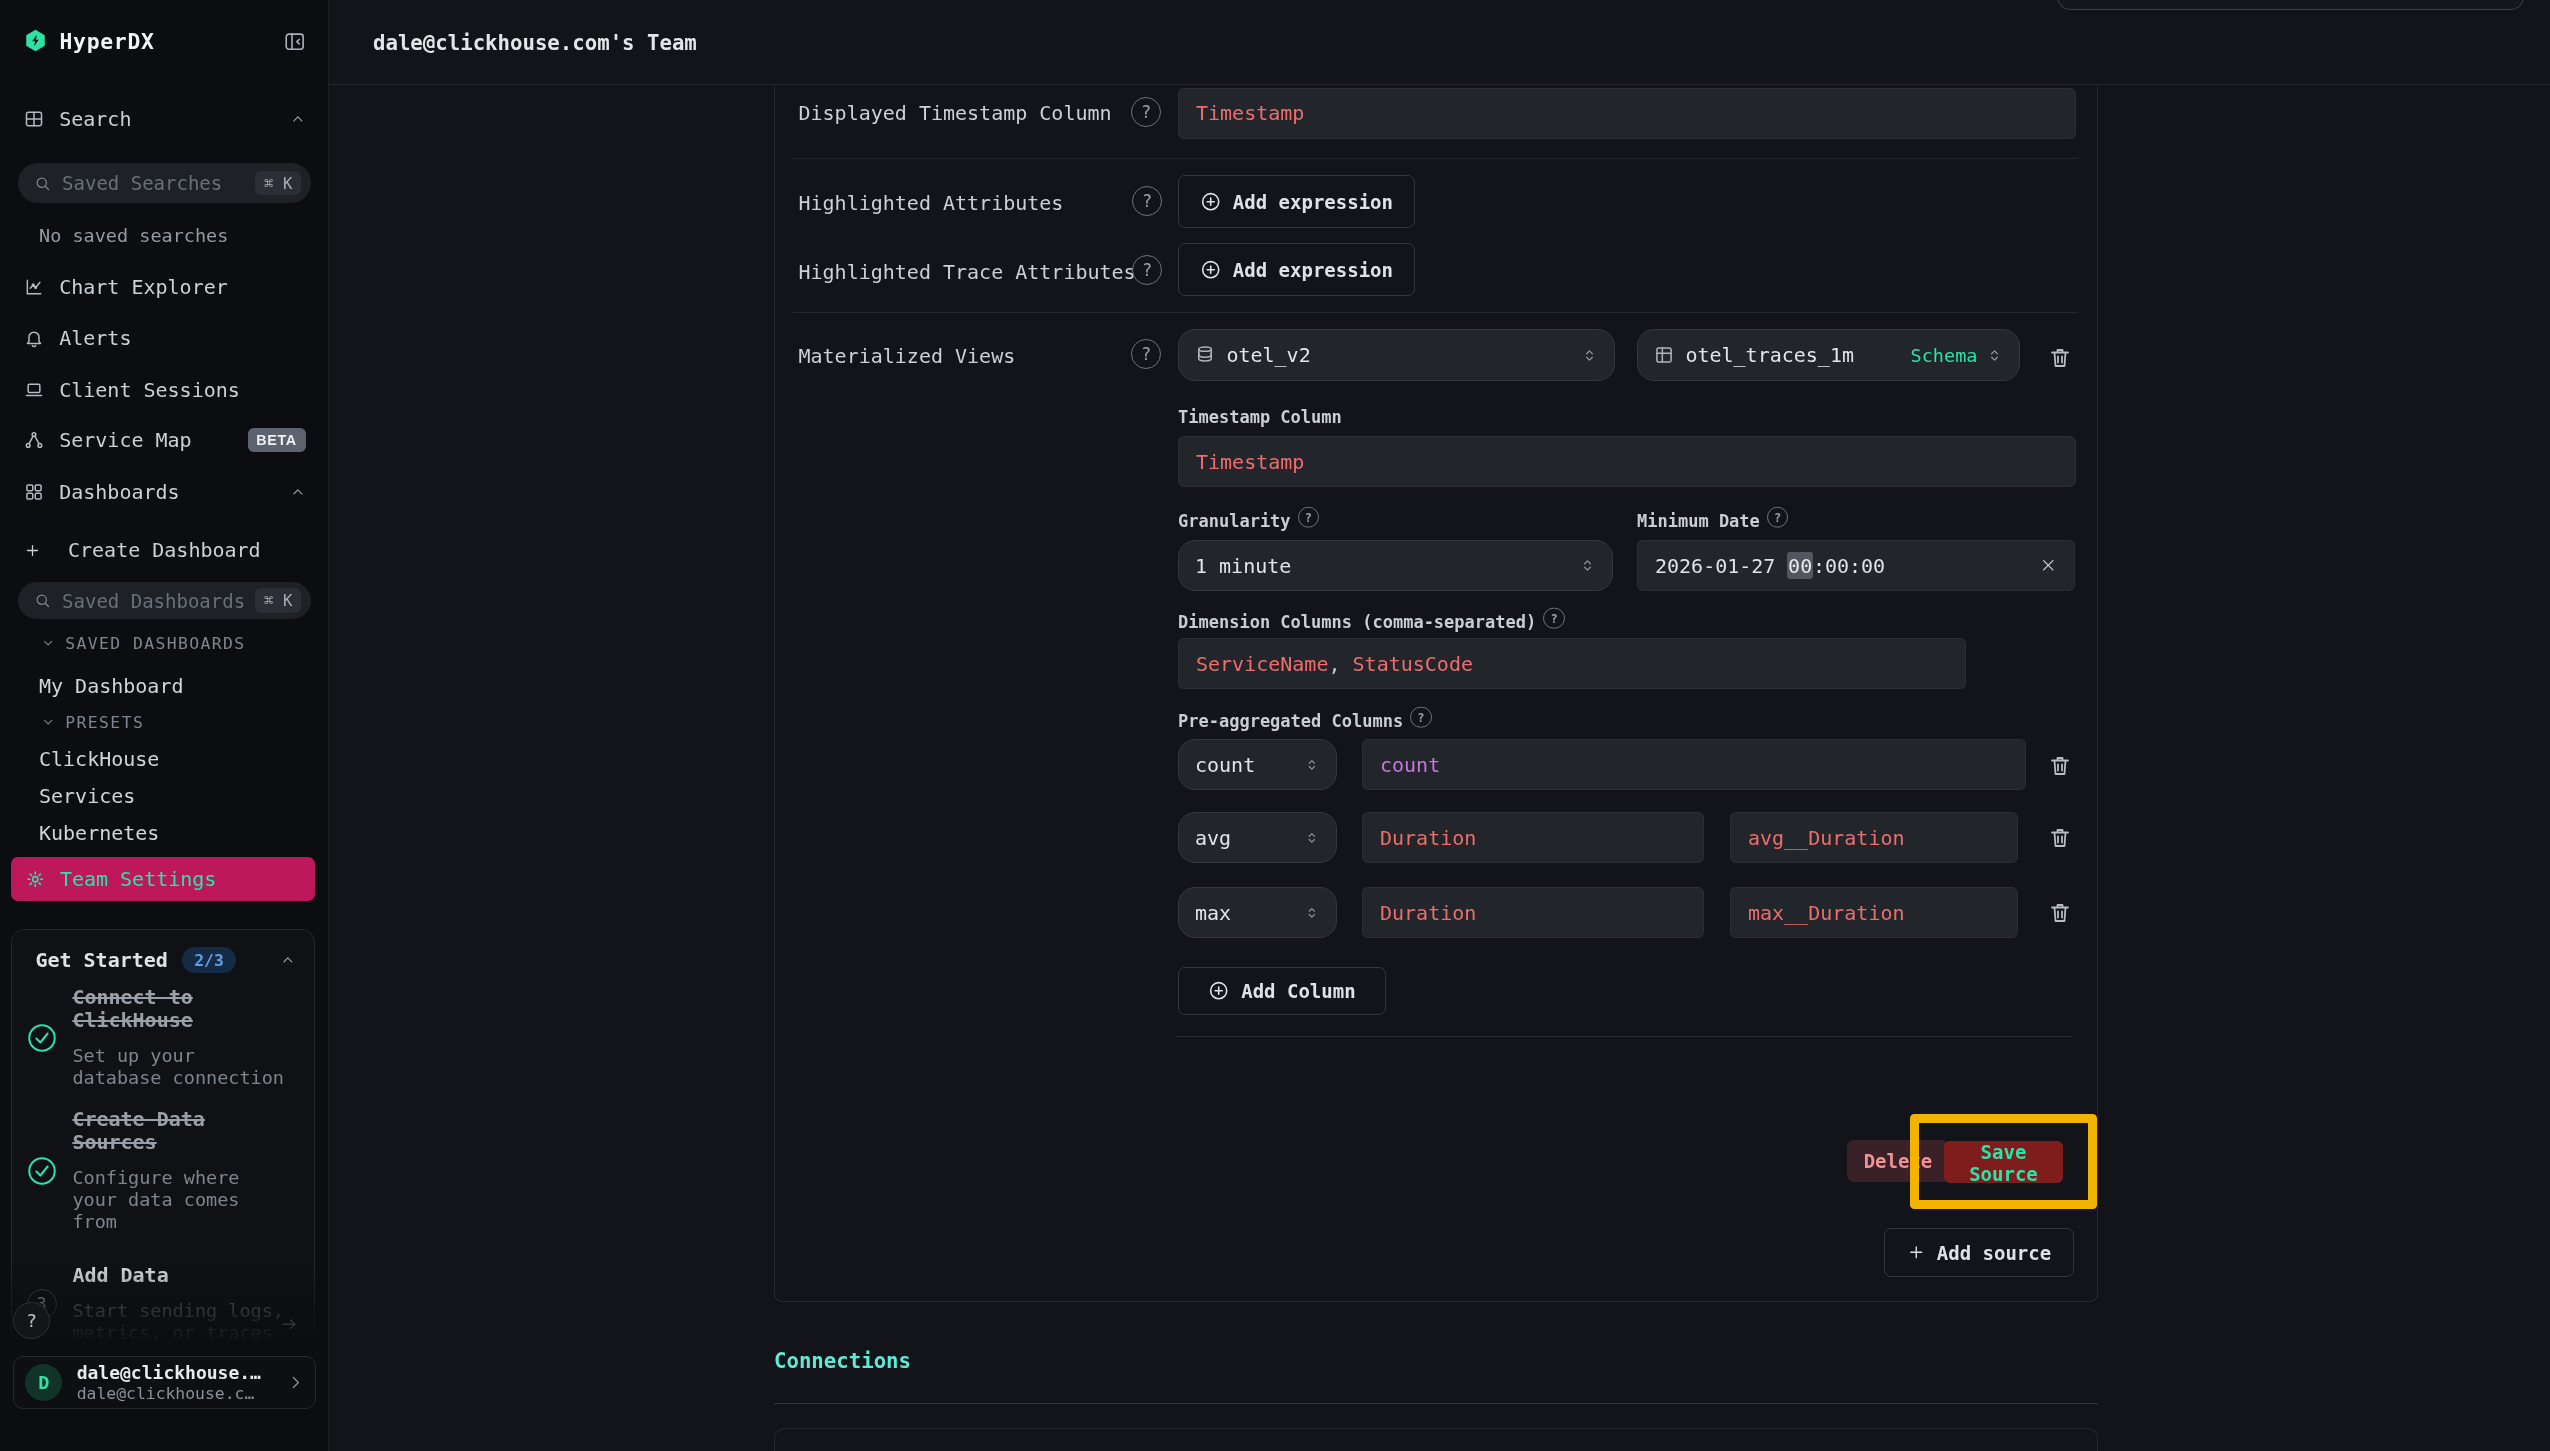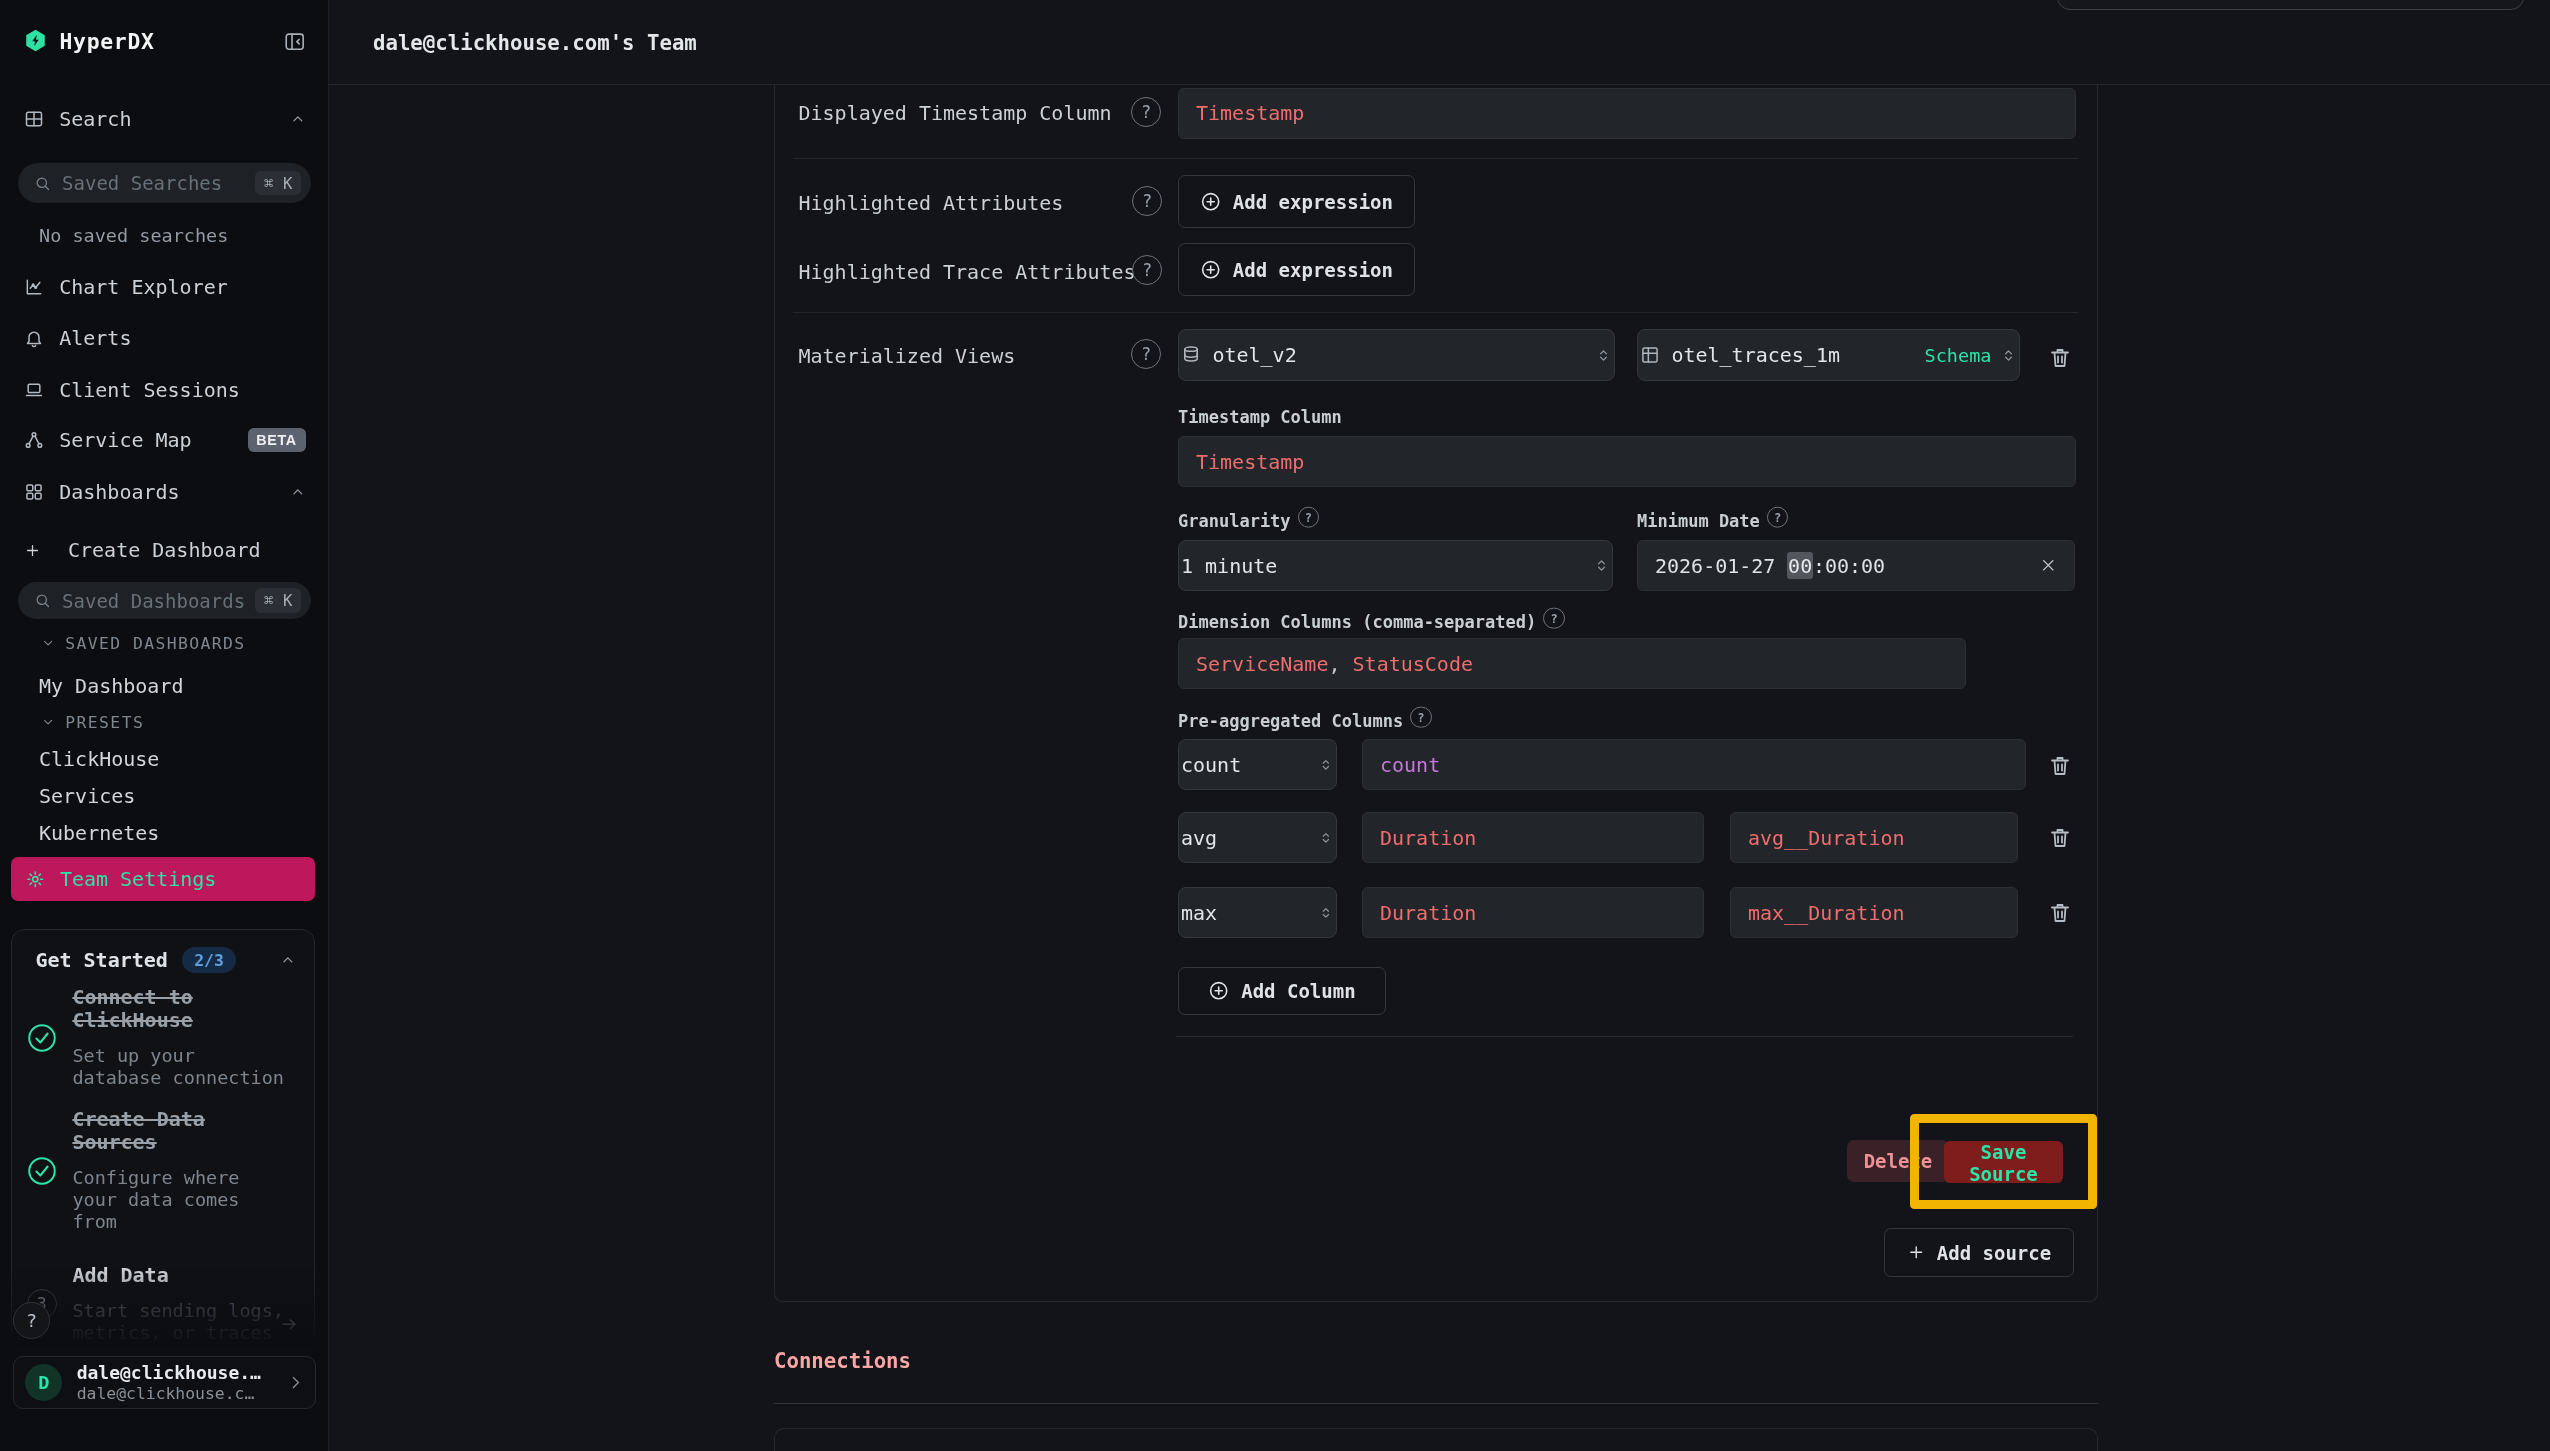--- a/index.html
+++ b/index.html
@@ -62,34 +62,34 @@
   .flabel{position:absolute;font-size:20px;color:#ccd1d6;white-space:nowrap}
   .slabel{position:absolute;font-size:17px;font-weight:700;color:#c9ced3;white-space:nowrap;display:flex;align-items:flex-start;gap:7.1px}
   .qm{width:30px;height:30px;border:1.4px solid #6d737c;border-radius:50%;color:#9aa1aa;font-size:17px;display:flex;align-items:center;justify-content:center}
   .qm::before{content:"?"}
   .qm.sm{width:21.4px;height:21.4px;font-size:12px;border-width:1.4px;transform:translateY(-4.3px)}
   .divider{position:absolute;height:0.7px;background:#24262b}
   .field{position:absolute;background:#222529;border:0.7px solid #2c2f34;border-radius:5.7px;display:flex;align-items:center;padding:0 17px;font-size:20px}
   input.raw{width:100%;background:transparent;border:none;outline:none;font-family:inherit;font-size:20px}
   .red{color:#ef6d6d}.purple{color:#c678dd}
   .obtn{position:absolute;border:0.7px solid #34373d;border-radius:7.1px;background:transparent;display:flex;align-items:center;justify-content:center;gap:11.4px;font-size:19px;font-weight:700;color:#dfe3e7;cursor:pointer;font-family:inherit}
-  .sel{position:absolute;background:#222529;border:0.7px solid #34373d;border-radius:8px;display:flex;align-items:center;gap:11.4px;padding:0 2px;font-size:20px;color:#e2e5e9;cursor:pointer}
+  .sel{position:absolute;background:#222529;border:0.7px solid #34373d;border-radius:17px;display:flex;align-items:center;gap:11.4px;padding:0 16px;font-size:20px;color:#e2e5e9;cursor:pointer}
   .sel .right{margin-left:auto;display:flex;align-items:center;gap:8.6px}
   .sel .updown{color:#8e959e}
   .sel .dbic{color:#aeb5bd}
   .schema{color:#2be4a7;font-size:18.5px}
   .trash{position:absolute;width:26px;height:28.5px;color:#b7bdc4;background:none;border:none;cursor:pointer}
   .datefield{color:#dfe2e6}
   .datefield .d{margin-right:12px}
   .datefield .hh{background:#53565c;border-radius:2.9px;padding:1.4px 0.7px;color:#e7eaed}
   .datefield .x{margin-left:auto;color:#c6cbd1;cursor:pointer}
   .danger{position:absolute;background:#3a2127;border:none;border-radius:7.1px;color:#f19396;font-weight:700;font-size:19px;font-family:inherit;cursor:pointer}
   .hl-frame{position:absolute;border:9.3px solid #f3b301;border-radius:4.3px;display:flex;align-items:center;justify-content:center}
   .savebtn{width:119px;height:42px;background:#7f1d1d;border:none;border-radius:5.7px;color:#2be4a7;font-weight:700;font-size:19px;font-family:inherit;cursor:pointer}
-  .conn-title{position:absolute;left:445px;top:1349px;font-size:20.7px;color:#fca5a5}
+  .conn-title{position:absolute;left:445px;top:1349px;font-size:20.7px;color:#5eead4}
   .conn-div{position:absolute;left:445px;top:1403px;width:1324px;height:1.4px;background:#33363c}
   .panel2{position:absolute;left:445px;top:1428px;width:1324px;height:43px;border:0.7px solid #26282e;border-bottom:none;border-radius:10px 10px 0 0}
 </style>
 </head>
 <body>
 
 <aside class="sidebar">
 
   <div class="brand-row">
     <span>

